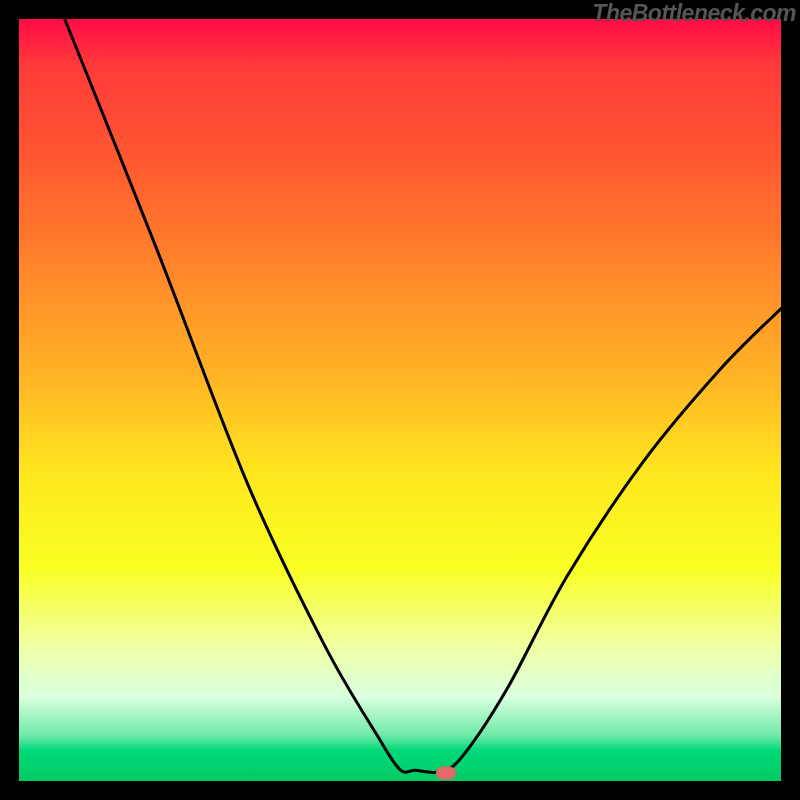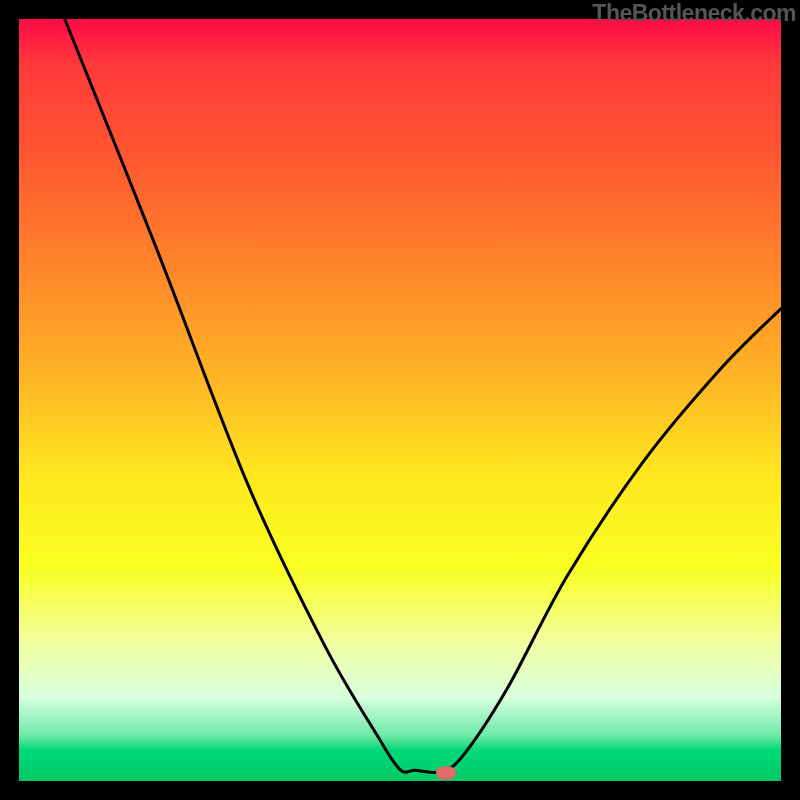--- a/index.html
+++ b/index.html
@@ -42,20 +42,21 @@
     position: absolute;
     top: 0;
     right: 0;
     padding: 0 4px;
     font-size: 23px;
     font-weight: 600;
     color: #555;
     background: rgba(255,255,255,0.0);
     line-height: 26px;
     letter-spacing: -0.5px;
+    font-style: italic;
   }
   svg.curve {
     position: absolute;
     left: 0;
     top: 0;
     width: 762px;
     height: 762px;
   }
   .marker {
     position: absolute;

